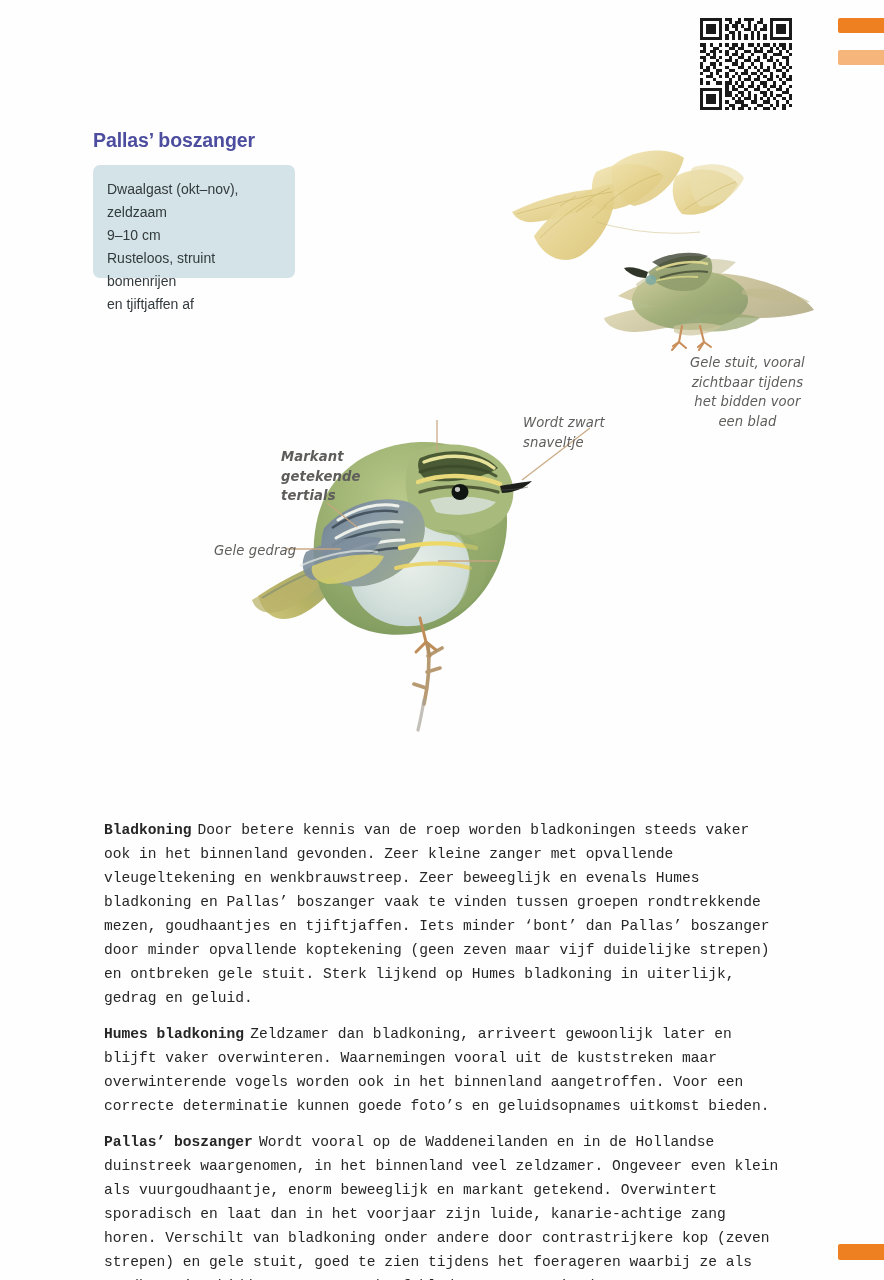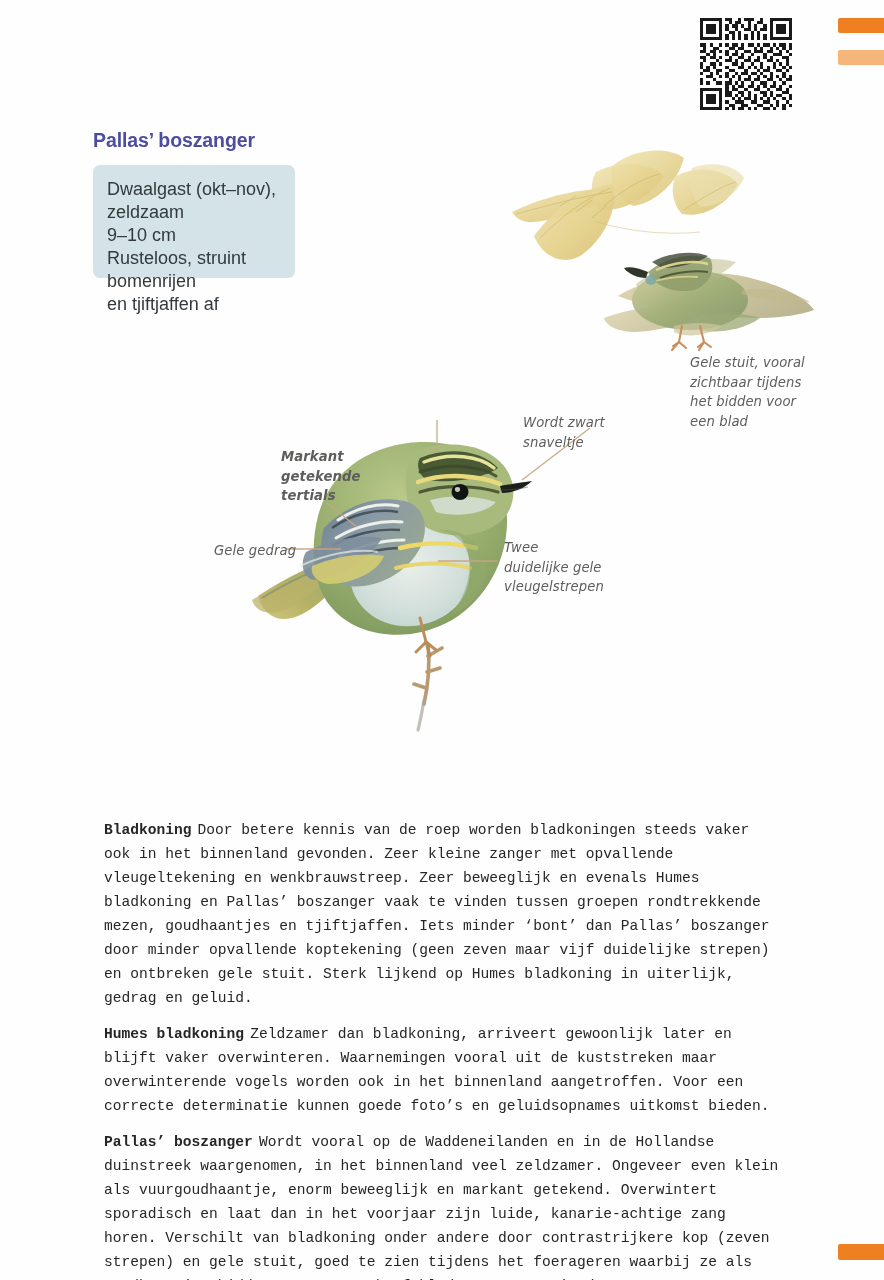--- a/index.html
+++ b/index.html
@@ -57,40 +57,40 @@
     left: 93px;
     top: 165px;
     width: 202px;
     height: 113px;
     background: #d3e3e8;
     border-radius: 7px;
     box-sizing: border-box;
     padding: 13px 14px 10px 14px;
   }
   .infobox-line {
-    font-size: 18px;
+    font-size: 14px;
     line-height: 23px;
     color: #333a3d;
   }
 
   
   .illus { position: absolute; inset: 0; pointer-events: none; }
 
   
   .anno {
     position: absolute;
     font-family: "DejaVu Sans", sans-serif;
     font-size: 13.2px;
     line-height: 19.5px;
     color: #5e5d5b;
     white-space: pre;
     font-style: italic;
     letter-spacing: 0.1px;
   }
-  .anno-right-block { text-align: left; }
+  .anno-right-block { text-align: center; }
 
   
   .body-text {
     position: absolute;
     left: 92px;
     top: 806px;
     width: 700px;
     font-size: 14.6px;
     line-height: 24px;
     color: #262626;
@@ -543,23 +543,20 @@
 
   <div class="anno" style="left:523px; top:413px;"><span>Wordt zwart</span>
 <span>snaveltje</span></div>
 
   <div class="anno" style="left:281px; top:447px;font-weight:bold;"><span>Markant</span>
 <span>getekende</span>
 <span>tertials</span></div>
 
   <div class="anno" style="left:214px; top:541px;"><span>Gele gedrag</span></div>
 
-  <div class="anno" style="left:504px; top:538px;"><span>Twee</span>
-<span>duidelijke gele</span>
-<span>vleugelstrepen</span></div>
 
   <div class="anno anno-right-block" style="left:690px; top:353px;"><span>Gele stuit, vooral</span>
 <span>zichtbaar tijdens</span>
 <span>het bidden voor</span>
 <span>een blad</span></div>
 
   <div class="body-text">
     <p><span class="lead">Bladkoning</span><span class="lead-gap"></span><span>Door betere kennis van de roep worden bladkoningen steeds vaker ook in het binnenland gevonden. Zeer kleine zanger met opvallende vleugeltekening en wenkbrauwstreep. Zeer beweeglijk en evenals Humes bladkoning en Pallas’ boszanger vaak te vinden tussen groepen rondtrekkende mezen, goudhaantjes en tjiftjaffen. Iets minder ‘bont’ dan Pallas’ boszanger door minder opvallende koptekening (geen zeven maar vijf duidelijke strepen) en ontbreken gele stuit. Sterk lijkend op Humes bladkoning in uiterlijk, gedrag en geluid.</span></p>
     <p><span class="lead">Humes bladkoning</span><span class="lead-gap"></span><span>Zeldzamer dan bladkoning, arriveert gewoonlijk later en blijft vaker overwinteren. Waarnemingen vooral uit de kuststreken maar overwinterende vogels worden ook in het binnenland aangetroffen. Voor een correcte determinatie kunnen goede foto’s en geluidsopnames uitkomst bieden.</span></p>
     <p><span class="lead">Pallas’ boszanger</span><span class="lead-gap"></span><span>Wordt vooral op de Waddeneilanden en in de Hollandse duinstreek waargenomen, in het binnenland veel zeldzamer. Ongeveer even klein als vuurgoudhaantje, enorm beweeglijk en markant getekend. Overwintert sporadisch en laat dan in het voorjaar zijn luide, kanarie-achtige zang horen. Verschilt van bladkoning onder andere door contrastrijkere kop (zeven strepen) en gele stuit, goed te zien tijdens het foerageren waarbij ze als goudhaantjes bidden voor een tak of blad. Daarnaast is de soort erg compact gebouwd, met korte staart en weinig nek.</span></p>

